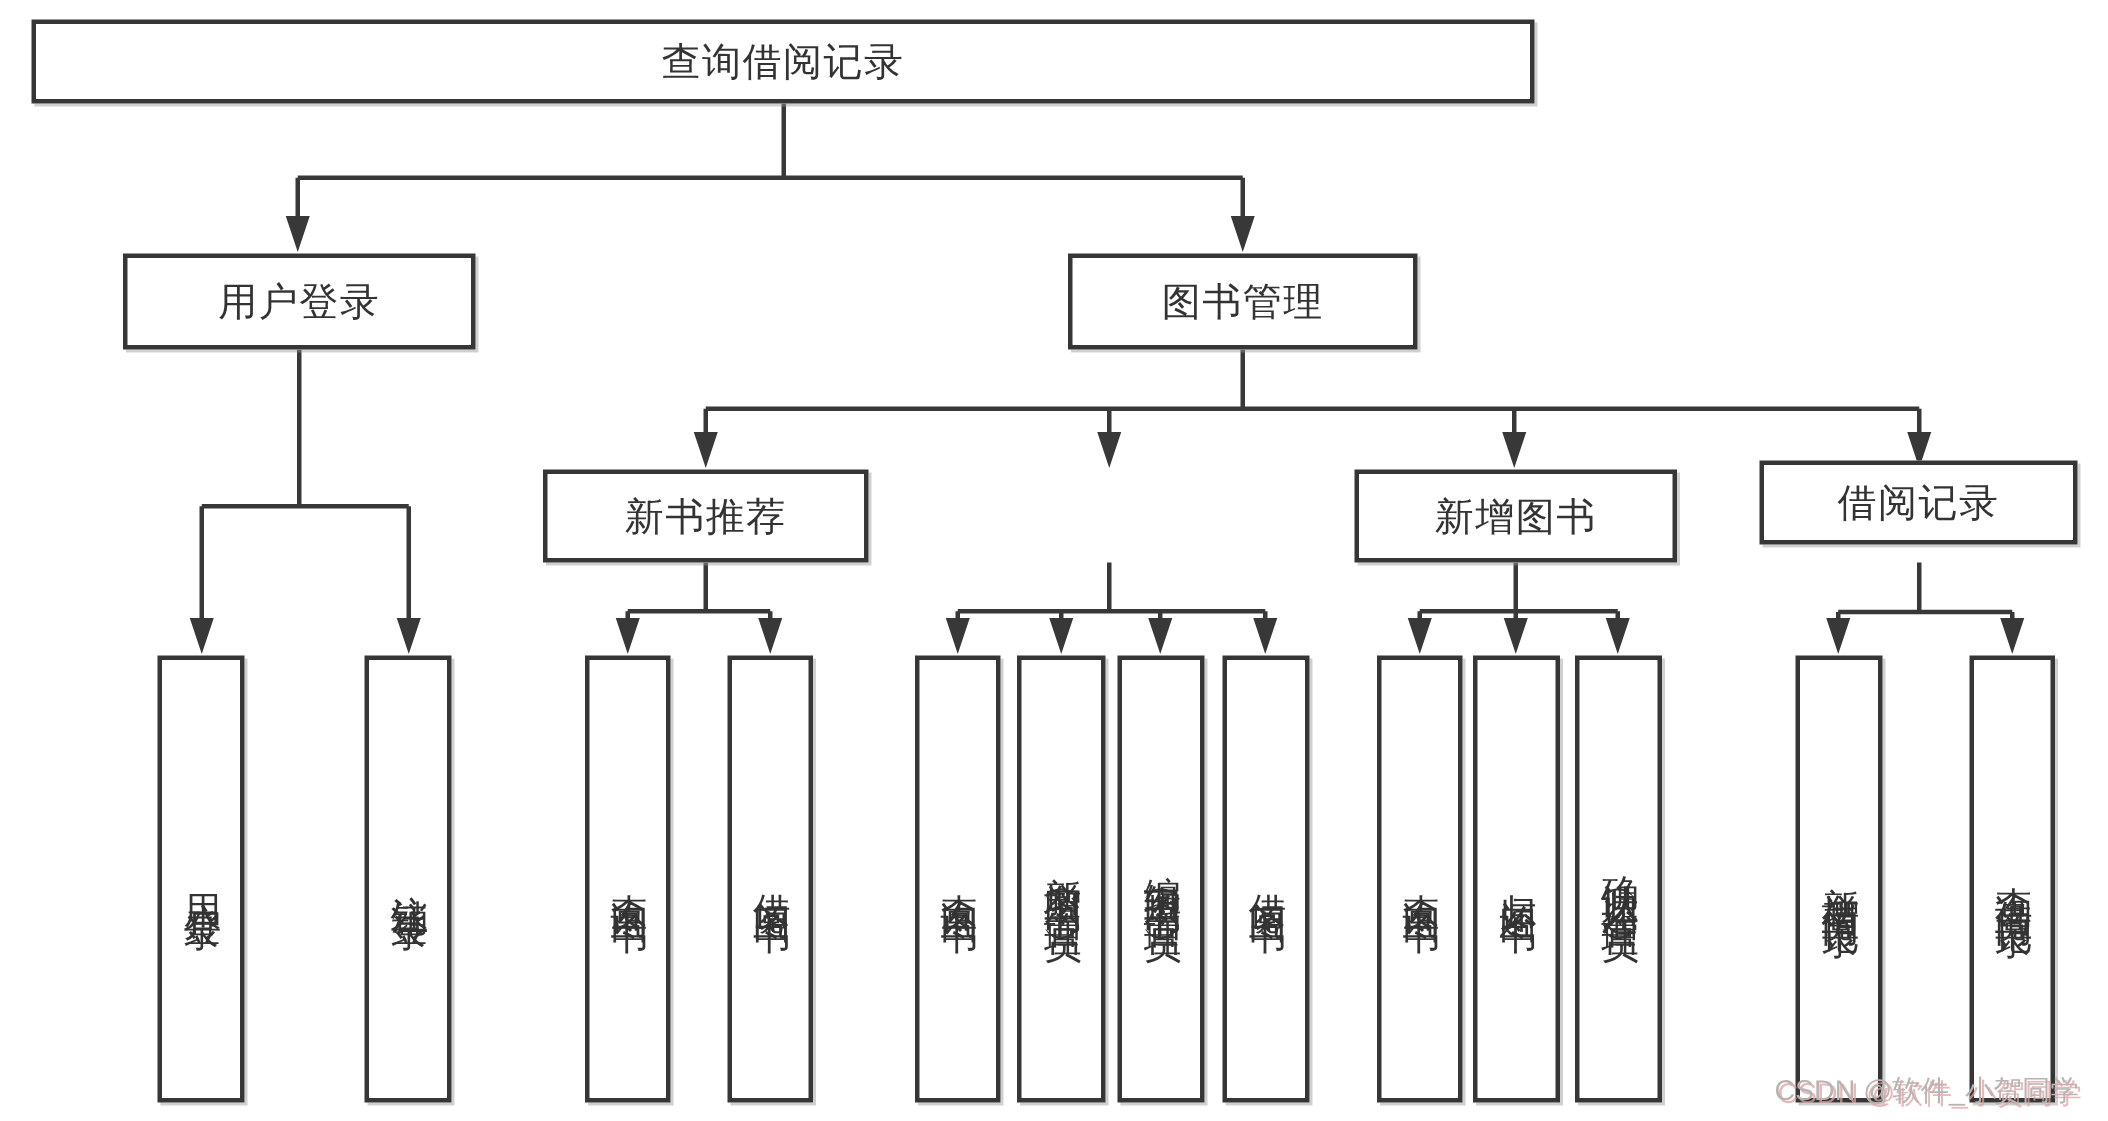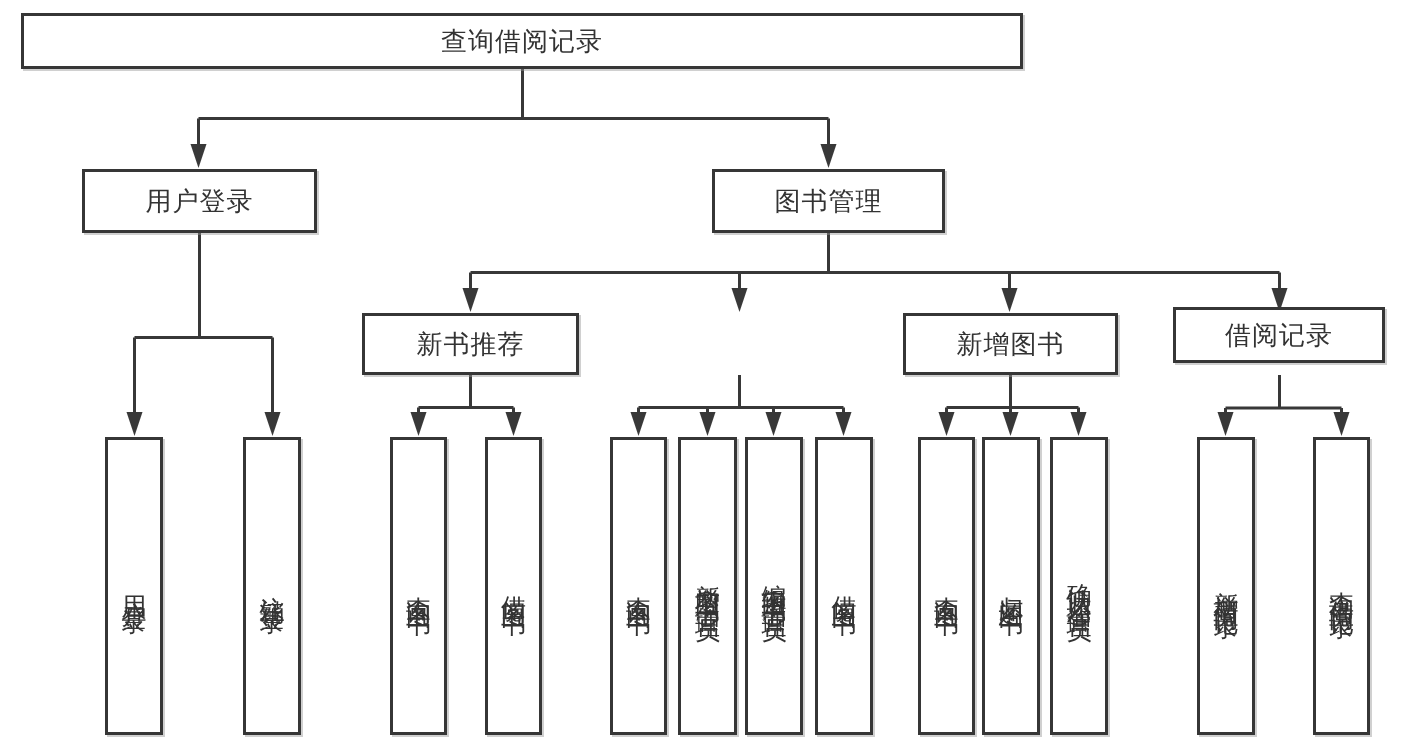--- a/index.html
+++ b/index.html
@@ -175,13 +175,14 @@
     <span class="lbl">确认归还（管理员）</span>
   </div>
 
   <div class="leaf" style="left:1197px;top:437px;width:58px;height:298px">
     <span class="lbl">新增借阅记录</span>
   </div>
   <div class="leaf" style="left:1313px;top:437px;width:57px;height:298px">
     <span class="lbl">查询借阅记录</span>
   </div>
 
+  <div id="watermark">CSDN @软件_小贺同学</div>
 </div>
 
 </body></html>

